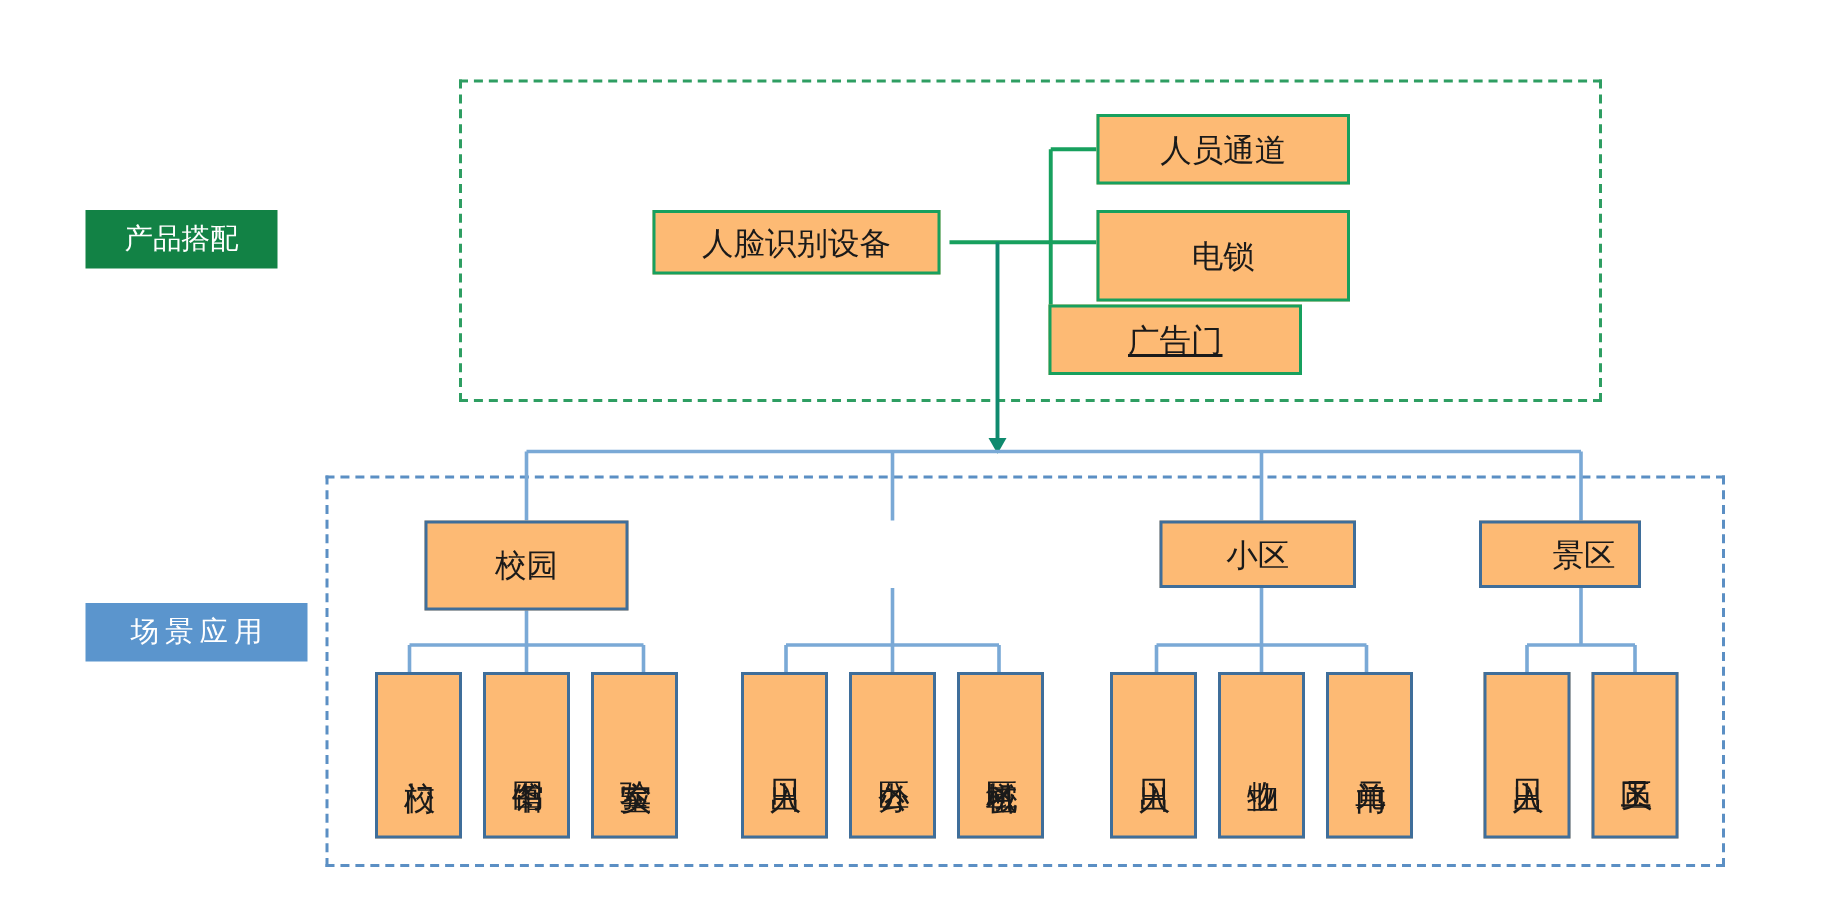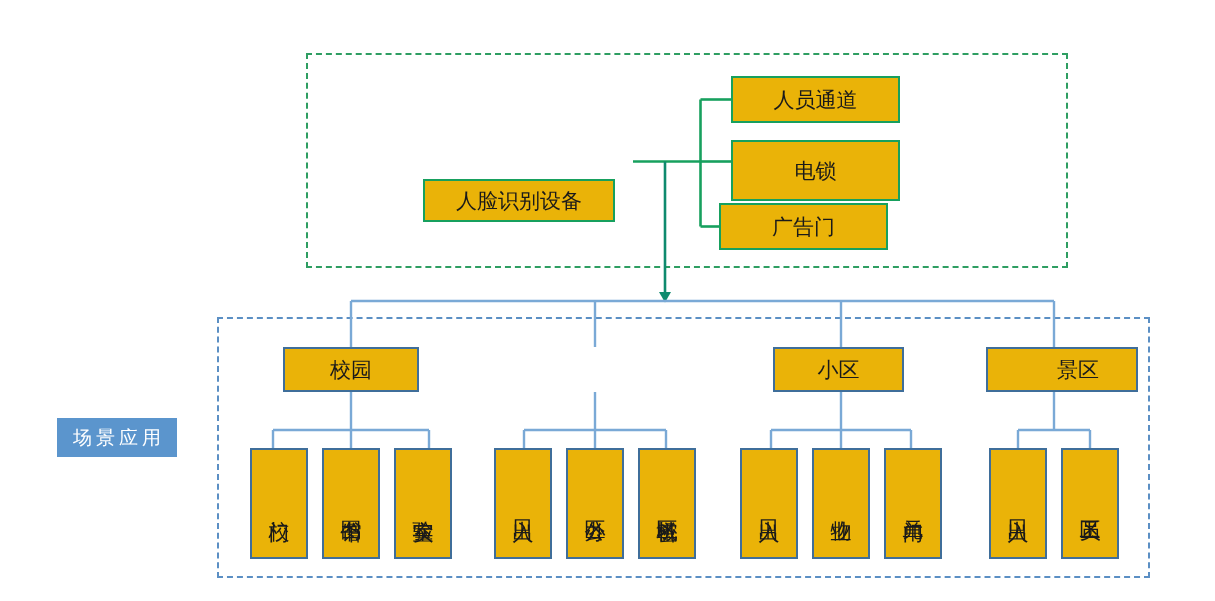--- a/index.html
+++ b/index.html
@@ -19,21 +19,21 @@
     color:#ffffff;
     font-size:19px;
     line-height:1;
     white-space:nowrap;
   }
   #tag-product{
     left:57px;top:140px;width:128px;height:39px;
     background:#128245;
   }
   #tag-scene{
-    left:57px;top:418px;width:120px;height:39px;
+    left:57px;top:402px;width:148px;height:39px;
     background:#5b95cd;
     letter-spacing:4px;
     text-indent:4px;
   }
 
   
   .frame{position:absolute;box-sizing:border-box;}
   #frame-product{
     left:306px;top:53px;width:762px;height:215px;
     border:2px dashed #2e9e62;
@@ -42,21 +42,21 @@
     left:217px;top:317px;width:933px;height:261px;
     border:2px dashed #5b8fc4;
   }
 
   
   #wires{position:absolute;left:0;top:0;width:1215px;height:601px;}
 
   
   .box{
     position:absolute;box-sizing:border-box;
-    background:#eab308;
+    background:#fdba74;
     display:flex;align-items:center;justify-content:center;
     color:#1a1a1a;
   }
   .box-green{
     border:2px solid #17a05e;
     font-size:21px;
   }
   .box-blue{
     border:2px solid #3f6e9a;
     font-size:21px;
@@ -65,38 +65,39 @@
     border:2px solid #3f6e9a;
     font-size:21px;
   }
   .vtext{
     writing-mode:vertical-rl;
     text-orientation:upright;
     line-height:1.04;
     letter-spacing:0px;
     white-space:nowrap;
   }
-  #dev-box{left:423px;top:140px;width:192px;height:43px;margin-top:39px;}
+  #dev-box{left:435px;top:140px;width:192px;height:43px;}
   #g-box-0{left:731px;top:76px;width:169px;height:47px;}
   #g-box-1{left:731px;top:140px;width:169px;height:61px;}
-  #g-box-2{left:719px;top:203px;width:169px;height:47px;}
+  #g-box-2{left:699px;top:203px;width:169px;height:47px;text-decoration:underline;}
 
-  #c-box-0{left:283px;top:347px;width:136px;height:45px;}
+  #c-box-0{left:283px;top:347px;width:136px;height:60px;}
   #c-box-1{left:527px;top:347px;width:136px;height:45px;}
   #c-box-2{left:773px;top:347px;width:131px;height:45px;}
-  #c-box-3{left:986px;top:347px;width:152px;height:45px;padding-left:32px;}
+  #c-box-3{left:986px;top:347px;width:108px;height:45px;padding-left:32px;}
 </style>
 </head>
 <body>
 
 <div id="stage">
 
   <div class="frame" id="frame-product"></div>
   <div class="frame" id="frame-scene"></div>
 
+  <div class="sec-tag" id="tag-product">产品搭配</div>
   <div class="sec-tag" id="tag-scene">场景应用</div>
 
   <svg id="wires" viewBox="0 0 1215 601" xmlns="http://www.w3.org/2000/svg">
     <g stroke="#17a05e" stroke-width="2.6" fill="none">
 
       <path d="M633,161.5 H700.5"></path>
 
       <path d="M700.5,99.5 V226.5"></path>
 
       <path d="M700.5,99.5  H731"></path>

